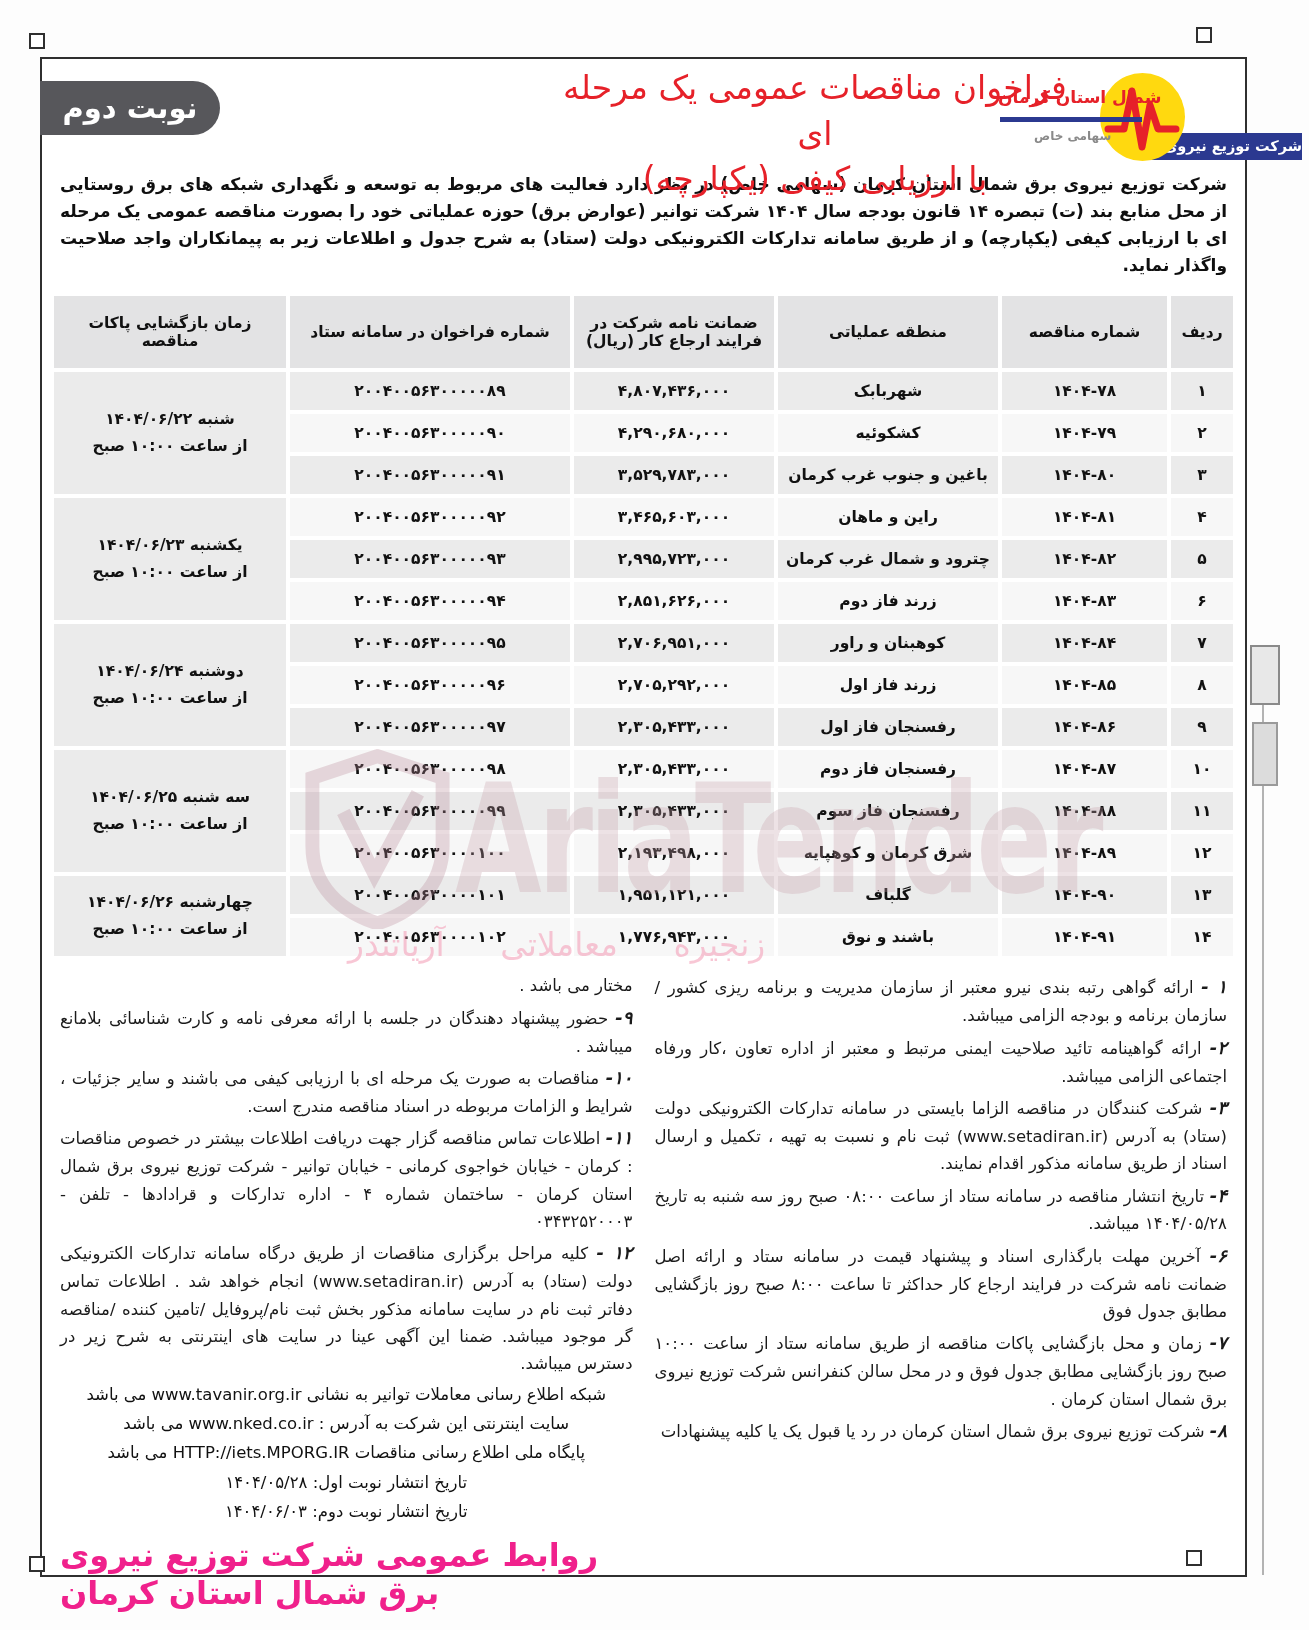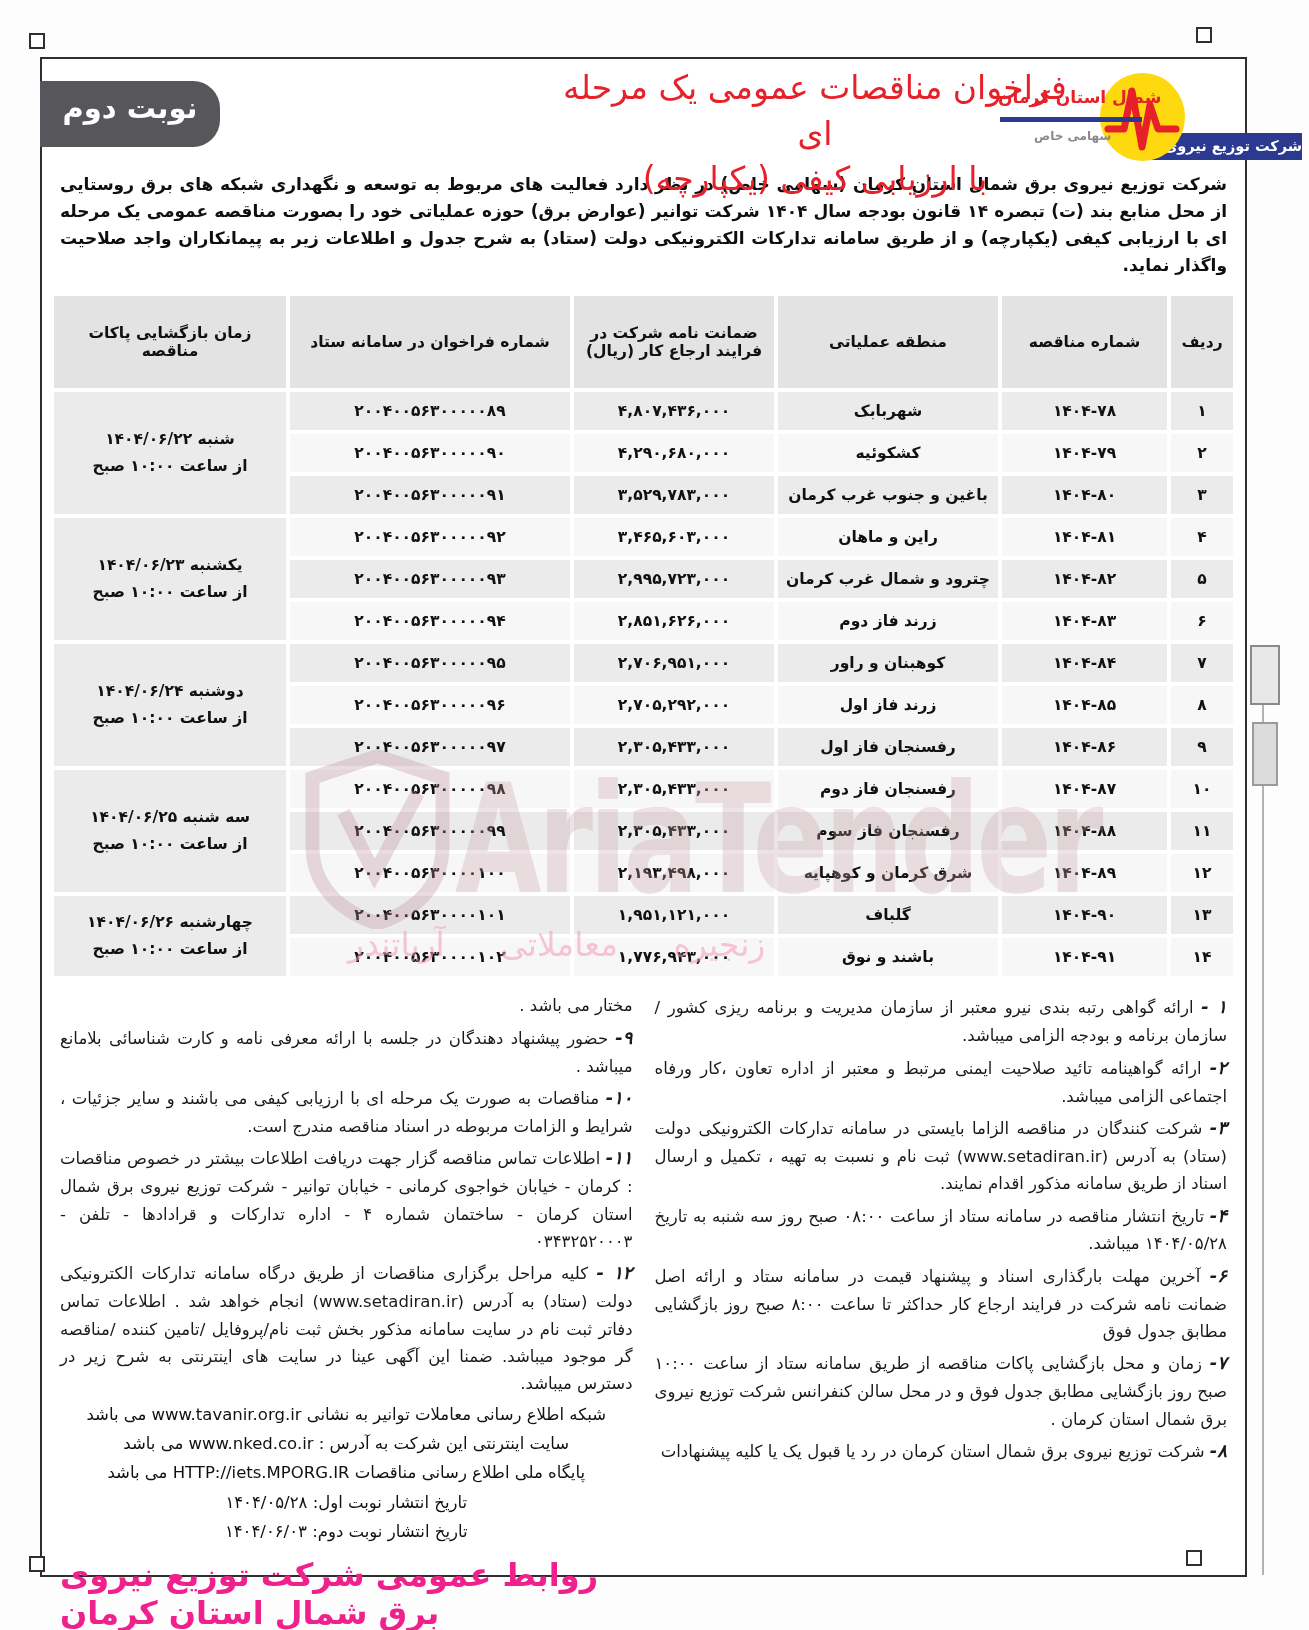--- a/index.html
+++ b/index.html
@@ -9,40 +9,40 @@
   .mark{position:absolute;width:12px;height:12px;border:2.5px solid #2f2f2f;background:#fff;z-index:5;}
   .mark.tl{left:29px;top:33px;} .mark.tr{left:1196px;top:27px;}
   .mark.bl{left:29px;top:1556px;} .mark.br{left:1186px;top:1550px;}
   .edge-line{position:absolute;left:1262px;top:650px;width:2px;height:925px;background:#b3b3b3;}
   .edge-box1{position:absolute;left:1250px;top:645px;width:26px;height:56px;border:2px solid #8a8a8a;background:#e8e8e8;}
   .edge-box2{position:absolute;left:1252px;top:722px;width:22px;height:60px;border:2px solid #9a9a9a;background:#dcdcdc;}
   
   .frame{position:absolute;left:40px;top:57px;width:1207px;height:1520px;border:2px solid #2f2f2f;
          box-sizing:border-box;background:#fff;}
   
-  .badge{position:absolute;left:-2px;top:22px;width:180px;height:66px;background:#57575b;color:#fff;
+  .badge{position:absolute;left:-2px;top:22px;width:180px;height:54px;background:#57575b;color:#fff;
          border-radius:0 27px 27px 0;font-size:29px;font-weight:800;text-align:center;line-height:54px;z-index:3;}
   .title{position:absolute;right:160px;top:6px;width:540px;text-align:center;color:#e62129;
          font-size:33px;font-weight:400;line-height:1.38;z-index:2;}
   .logo{position:absolute;right:-55px;top:8px;width:310px;height:100px;z-index:2;}
   .logo .ellipse{position:absolute;left:110px;top:6px;width:85px;height:88px;background:#ffd90f;
                  border-radius:50%;z-index:2;}
   .logo .ellipse svg{position:absolute;left:0;top:0;}
   .brand-top{position:absolute;left:8px;top:20px;font-size:17px;font-weight:700;color:#e62129;white-space:nowrap;z-index:3;}
   .brand-underline{position:absolute;left:10px;top:50px;width:142px;height:5px;background:#2b3990;z-index:3;}
   .brand-sub{position:absolute;left:44px;top:62px;font-size:12px;font-weight:600;color:#8a8a8a;z-index:3;}
   .brand-bar{position:absolute;left:157px;right:-2px;top:66px;height:27px;background:#2b3990;color:#fff;
              font-size:14.5px;font-weight:700;text-align:center;line-height:27px;white-space:nowrap;z-index:1;}
   
   .intro{margin:112px 18px 0;font-size:17px;font-weight:700;line-height:1.58;text-align:justify;color:#0f0f0f;}
   .intro .lead{font-weight:800;}
   
   table.tenders{margin:14px 8px 0;width:calc(100% - 16px);border-collapse:separate;border-spacing:4px;
                 direction:rtl;table-layout:fixed;}
-  table.tenders th{background:#e3e3e4;font-size:15.5px;font-weight:700;padding:20px 4px;height:52px;
+  table.tenders th{background:#e3e3e4;font-size:15.5px;font-weight:700;padding:10px 4px;height:52px;
                    vertical-align:middle;text-align:center;color:#111;}
   table.tenders td{font-size:15.5px;font-weight:700;text-align:center;padding:10px 4px;vertical-align:middle;color:#111;}
   tr.r-odd td{background:#ebebeb;} tr.r-even td{background:#f7f7f7;}
   td.open-cell{background:#ebebeb !important;font-size:16px;line-height:1.5;margin-top:40px;}
   td.open-cell div{margin:4px 0;}
   .num{direction:ltr;unicode-bidi:isolate;}
   
   .notes{display:flex;gap:22px;padding:12px 18px 0;}
   .col{flex:1;min-width:0;}
   .note{margin:0 0 3px;font-size:16.5px;font-weight:400;line-height:1.66;text-align:justify;color:#1a1a1a;}

